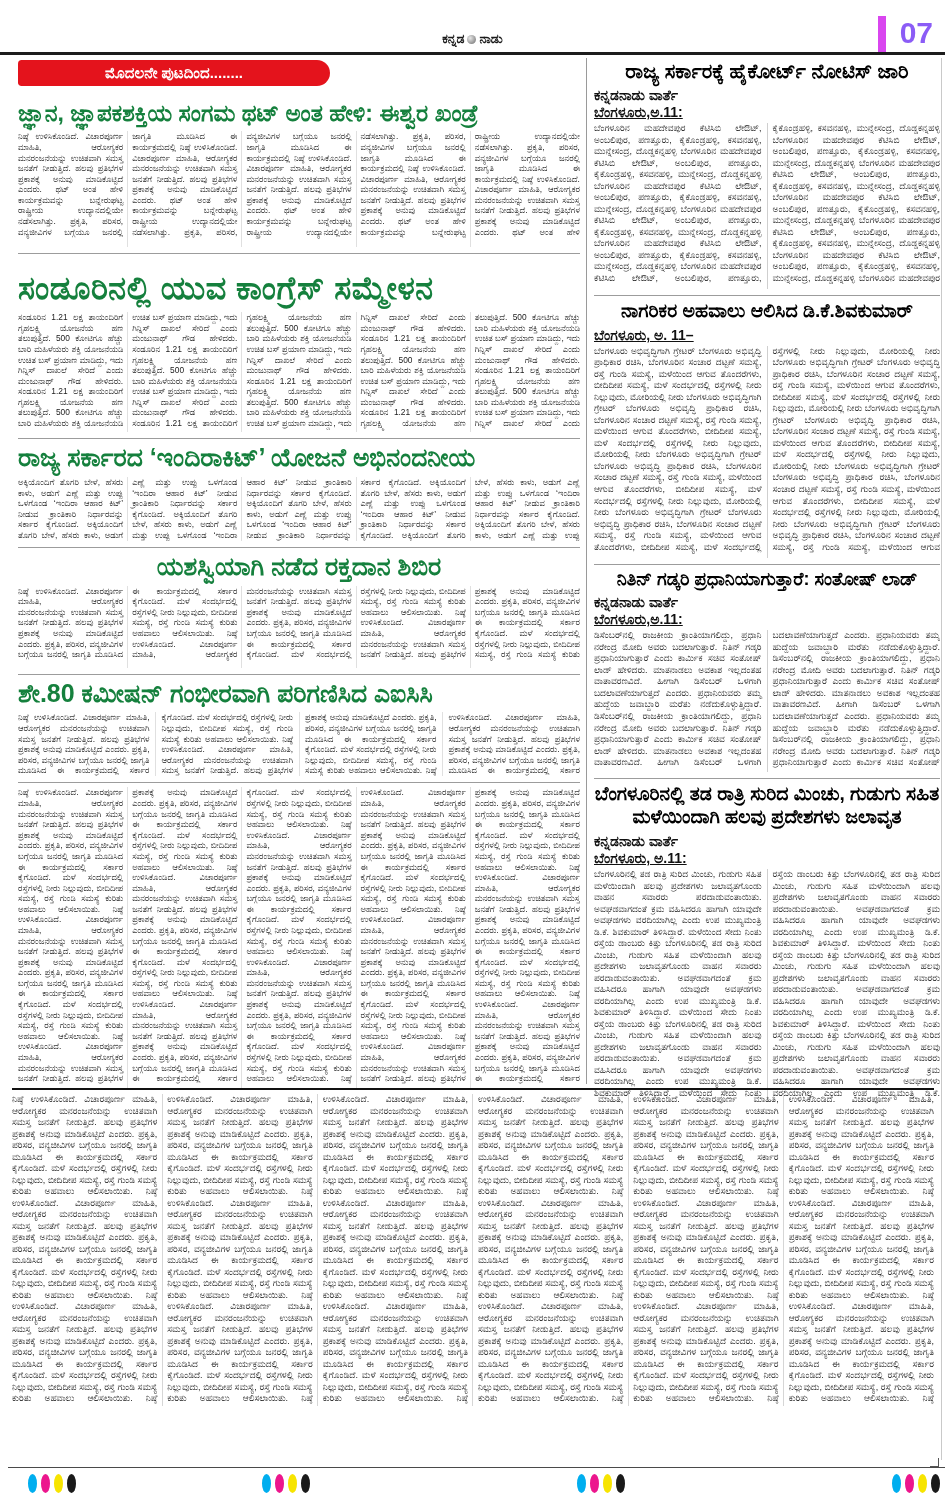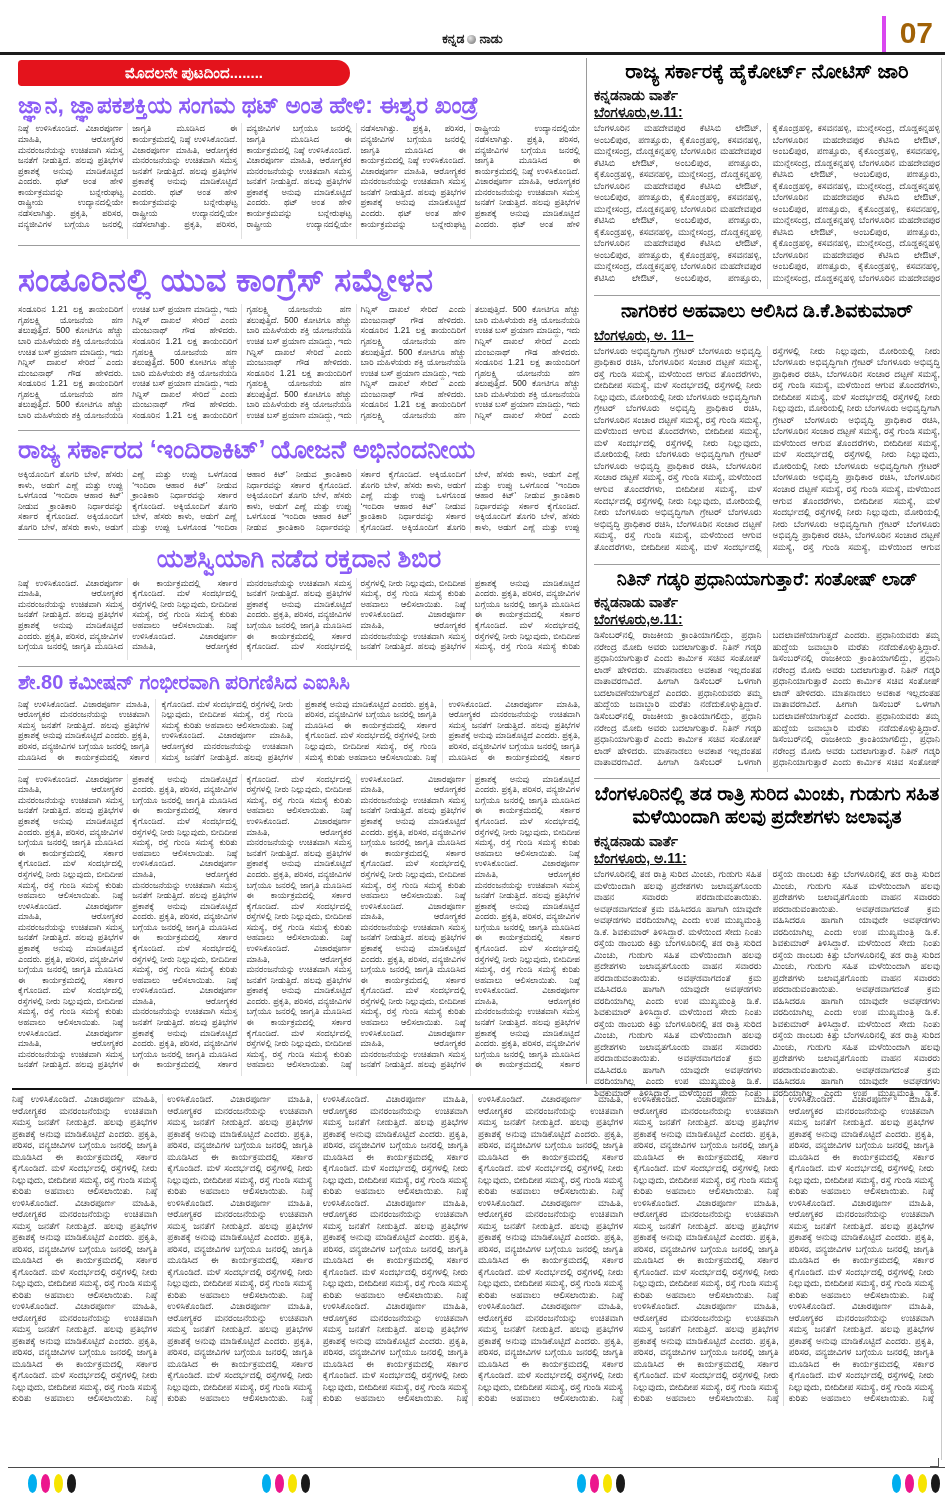--- a/index.html
+++ b/index.html
@@ -9,38 +9,38 @@
   .topbar{position:absolute;top:24px;left:0;right:0;height:30px;}
   .date-banner{position:absolute;left:10px;top:2px;width:350px;height:24px;
       clip-path:polygon(0 0,calc(100% - 18px) 0,100% 100%,0 100%);
       display:flex;align-items:center;padding-left:14px;box-sizing:border-box;}
   .date-banner span{color:#fff;font-weight:bold;font-size:13px;letter-spacing:.3px;}
   .masthead{position:absolute;left:0;right:0;top:8px;text-align:center;font-weight:bold;
       font-size:12.5px;color:#1a1a1a;}
   .logo-dot{display:inline-block;width:9px;height:9px;border-radius:50%;
       background:radial-gradient(circle at 35% 35%,#e8e8e8,#6a6a6a);margin:0 3px;vertical-align:middle;}
   .pageno{position:absolute;right:8px;top:-8px;font-size:30px;font-weight:900;
-      border-left:4px solid #d946ef;padding:2px 4px 4px 14px;line-height:1;color:#a16207;}
+      border-left:8px solid #d946ef;padding:2px 4px 4px 14px;line-height:1;color:#8b5cf6;}
   .toprule{position:absolute;top:52px;left:0;right:0;height:3px;background:#1c1c1c;}
   
   .left-section{position:absolute;left:18px;top:58px;width:562px;}
   .vdiv{position:absolute;left:586px;top:58px;width:1px;height:1026px;background:#9a9a9a;}
   .edge-line{position:absolute;right:3px;top:58px;width:1px;height:1402px;background:#c9c9c9;}
   .right-section{position:absolute;left:594px;top:56px;width:346px;}
   
-  .continued{width:312px;height:26px;border-radius:4px 14px 14px 4px;margin:2px 0 6px 0;
-      display:flex;align-items:center;justify-content:center;padding-left:20px;}
+  .continued{width:312px;height:26px;border-radius:4px 14px 14px 4px;margin:2px 0 14px 0;
+      display:flex;align-items:center;justify-content:center;}
   .continued span{color:#fff;font-weight:bold;font-size:15px;}
   
-  .hl{font-weight:bold;color:#8b5cf6;line-height:1.15;margin:2px 0 5px 0;}
+  .hl{font-weight:bold;color:#15803d;line-height:1.15;margin:2px 0 5px 0;}
   .hl-a1{font-size:23px;}
   .hl-a2{font-size:32px;letter-spacing:.5px;margin-top:16px;}
   .hl-a3{font-size:25px;margin-top:4px;}
   .hl-a4{font-size:25px;text-align:center;margin-top:4px;}
-  .hl-a5{font-size:20px;margin-top:3px;}
+  .hl-a5{font-size:25px;margin-top:3px;}
   .hl-a6{font-size:25px;margin-top:3px;}
   .body-cols{font-size:8.4px;line-height:1.26;text-align:justify;color:#222;
       overflow:hidden;column-fill:auto;column-rule:1px solid #e0e0e0;word-break:break-word;}
   .c5{column-count:5;column-gap:9px;}
   .c4{column-count:4;column-gap:12px;}
   .c2{column-count:2;column-gap:11px;column-rule:1px solid #cfcfcf;}
   .c6{column-count:6;column-gap:10px;column-rule:1px solid #d6d6d6;}
   hr.art{border:0;border-top:1px solid #9c9c9c;margin:6px 0 4px 0;}
   
   .rhl{font-weight:bold;text-align:center;color:#000;line-height:1.2;margin:3px 0 4px 0;}

